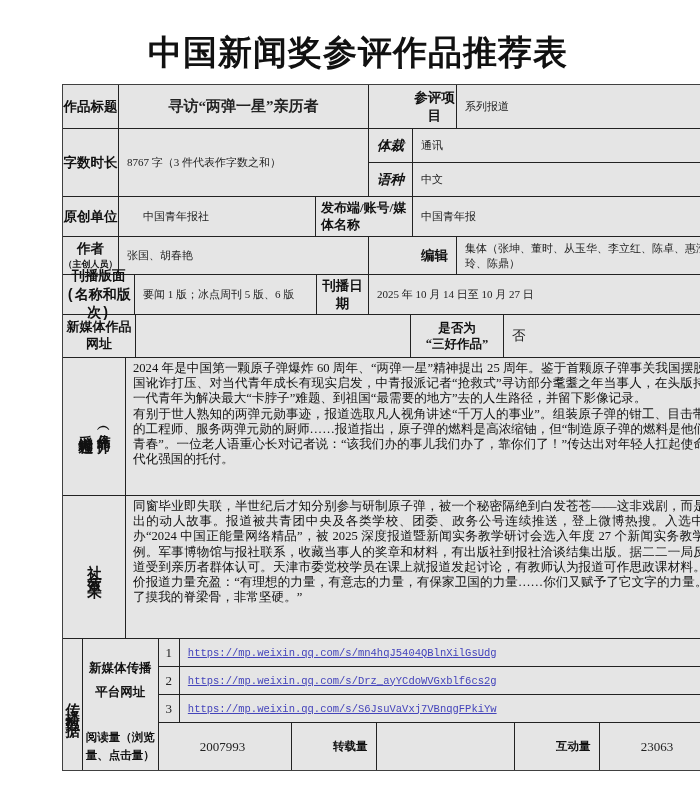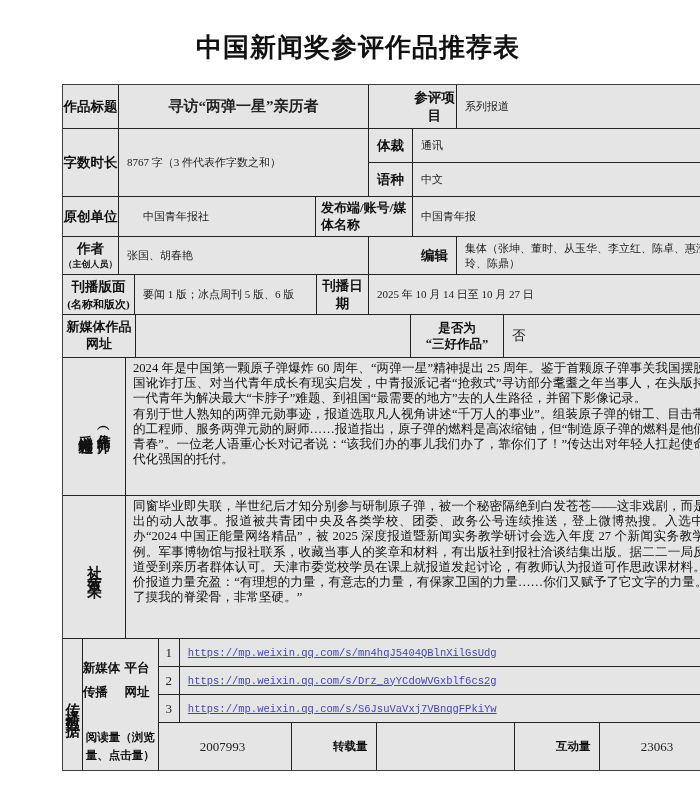--- a/index.html
+++ b/index.html
@@ -3,21 +3,21 @@
 <meta charset="utf-8">
 <style>
   * { margin:0; padding:0; box-sizing:border-box; }
   html,body { background:#ffffff; }
   .page {
     width:700px; height:800px; background:#ffffff; position:relative;
     font-family:"Liberation Serif","DejaVu Serif",serif; color:#1a1a1a;
     overflow:hidden;
   }
   .doc-title {
-    padding-top:30px; text-align:center; font-size:26px; font-weight:bold;
+    padding-top:30px; text-align:center; font-size:34px; font-weight:bold;
     letter-spacing:1px; color:#111;padding-left:16px;
   }
   .form-table {
     position:absolute; left:62px; top:84px; width:690px;
     border:1px solid #404040; background:#e5e5e5;
   }
   .tr { display:flex; border-bottom:1px solid #222; }
   .tr:last-child { border-bottom:none; }
   .cell { border-right:1px solid #222; }
   .cell.last { border-right:none; }
@@ -42,42 +42,42 @@
   .r7 { height:138px; }
   .r8 { height:143px; }
   .c-w56 { width:56px; } .c-w250 { width:250px; } .c-w44 { width:44px;margin-left:44px; } .c-flex { flex:1; }
   .c-w197 { width:197px; } .c-w97 { width:97px; }
   .c-w72 { width:72px; } .c-w182 { width:182px; } .c-w52 { width:52px; }
   .c-w73 { width:73px; } .c-w275 { width:275px; } .c-w93 { width:93px; }
   .c-w63 { width:63px; }
   .stack2 { display:flex; flex-direction:column; }
   .stack2 .sub { display:flex; flex:1; border-bottom:1px solid #222; }
   .stack2 .sub:last-child { border-bottom:none; }
-  .sub .lbl { width:44px; border-right:1px solid #222; }
+  .sub .lbl { width:44px; border-right:1px solid #222;font-style:italic; }
   .sub .val { flex:1; }
   
   .vcell { display:flex; align-items:center; justify-content:center; }
   .vtext {
     writing-mode:vertical-rl; font-weight:bold; font-size:14.5px; color:#111;
     letter-spacing:2px;
   }
   .vtext.loose { letter-spacing:7px; }
   .v2col { display:flex; flex-direction:row; align-items:center; gap:0px; }
   .longtext {
     flex:1; padding:3px 7px 2px 7px; font-size:12.6px; line-height:15.2px;
     text-align:justify; color:#111;
   }
   .longtext p { margin:0; }
   
   .r9 { display:flex; }
   .r9 .vlab { width:55px; }
   .r9-content { flex:1; display:flex; flex-direction:column; }
   .url-block { display:flex; }
   .platform-lbl {
-    width:76px; border-right:1px solid #222; display:flex; flex-direction:row;
+    width:76px; border-right:1px solid #222; display:flex; flex-direction:column;
     align-items:center; justify-content:center; font-weight:bold; font-size:12.5px;
     line-height:1.9; color:#111;
   }
   .url-rows { flex:1; display:flex; flex-direction:column; }
   .url-row { display:flex; height:28px; border-bottom:1px solid #222; }
   .url-num {
     width:21px; border-right:1px solid #222; display:flex; align-items:center;
     justify-content:center; font-size:13px; color:#222;
   }
   .url-cell { flex:1; display:flex; align-items:center; padding-left:8px; }
@@ -142,21 +142,21 @@
         <span class="sublbl">（主创人员）</span>
       </div>
       <div class="cell val c-w250">张国、胡春艳</div>
       <div class="cell lbl c-w44">编辑</div>
       <div class="cell last val small c-flex">集体（张坤、董时、从玉华、李立红、陈卓、惠滢、孙庆玲、陈鼎）</div>
     </div>
 
     <div class="tr r5">
       <div class="cell lbl c-w72">
         <span>刊播版面</span>
-        <span class="sublbl" style="font-size:11px;">(名称和版次)</span>
+        <span class="sublbl" style="font-size:14px;font-family:Liberation Mono, monospace;">(名称和版次)</span>
       </div>
       <div class="cell val c-w182">要闻 1 版；冰点周刊 5 版、6 版</div>
       <div class="cell lbl c-w52">刊播日期</div>
       <div class="cell last val c-flex">2025 年 10 月 14 日至 10 月 27 日</div>
     </div>
 
     <div class="tr r6">
       <div class="cell lbl c-w73" style="font-size:13px;">新媒体作品网址</div>
       <div class="cell val c-w275"></div>
       <div class="cell lbl c-w93" style="font-size:12.5px; white-space:pre-line;">是否为

